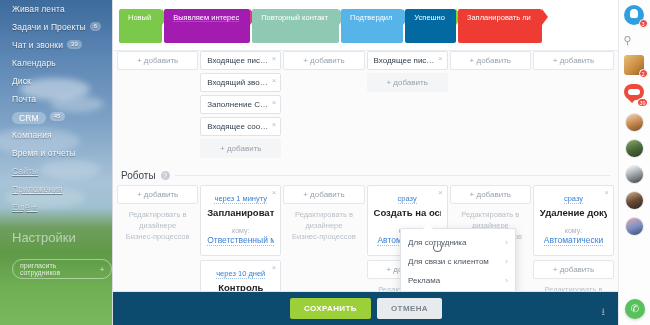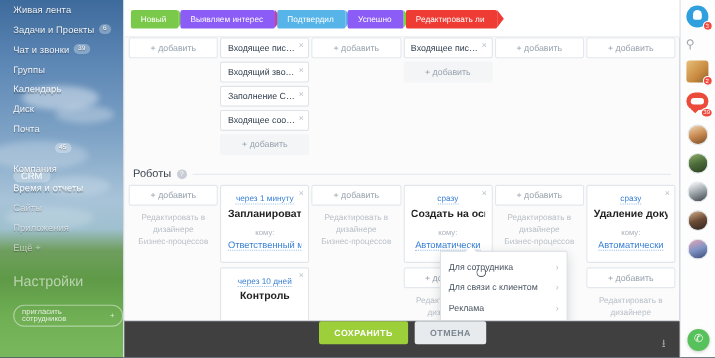--- a/index.html
+++ b/index.html
@@ -31,25 +31,25 @@
 
   .nav { position: absolute; left: 0; top: 0; width: 112px; padding-top: 4px; }
   .nav-item {
     display: flex; align-items: flex-start; gap: 4px;
     height: 18px; padding: 0 0 0 12px;
     color: rgba(255,255,255,.92);
     font-size: 8.5px; letter-spacing: .1px;
     white-space: nowrap;
     text-shadow: 0 1px 1px rgba(0,0,0,.35);
   }
-  .nav-item.dim { color: rgba(255,255,255,.62); }
+  .nav-item.dim { color: rgba(255,255,255,.62); text-decoration: underline; }
   .nav-item.active .nav-label {
     background: rgba(255,255,255,.28);
     border-radius: 9px; padding: 1px 7px;
-    text-shadow: none; color: #fff; margin-top: 24px;
+    text-shadow: none; color: #fff;
   }
   .nav-badge {
     background: rgba(255,255,255,.30);
     color: #fff; border-radius: 7px;
     font-size: 6px; line-height: 9px;
     padding: 0 4px; min-width: 11px; text-align: center;
   }
   .nav-invite {
     margin: 14px 0 0 12px;
     display: inline-flex; align-items: center; gap: 4px;
@@ -69,21 +69,21 @@
   .panel-scroll { position: absolute; inset: 0 0 34px 0; overflow: hidden; }
 
   
   .stages {
     display: flex; align-items: center; gap: 2px;
     padding: 9px 4px 7px 6px;
     background: #fff;
     border-bottom: 1px solid #e9ecf0;
   }
   .stage {
-    position: relative; height: 17px; line-height: 17px;
+    position: relative; height: 34px; line-height: 17px;
     padding: 0 11px 0 9px;
     color: #fff; font-size: 7.5px; white-space: nowrap;
     border-radius: 2px;
     flex: 0 0 auto;
   }
   .stage::after {
     content:''; position:absolute; right:-6px; top:0;
     border-top: 8.5px solid transparent;
     border-bottom: 8.5px solid transparent;
     border-left: 6px solid currentColor;
@@ -177,22 +177,22 @@
   }
   .cursor::before {
     content:''; position:absolute; inset:0;
     border: 1.4px solid #5a6470; border-radius: 50%;
     border-top-color: transparent;
   }
 
   
   .footer {
     position: absolute; left: 0; bottom: 0; width: 506px; height: 34px;
-    background: #404040; border-top: 1px solid #e3e7eb;
-    display: flex; align-items: flex-start; justify-content: center; gap: 6px;
+    background: #0c4a6e; border-top: 1px solid #e3e7eb;
+    display: flex; align-items: center; justify-content: center; gap: 6px;
   }
   .btn-save {
     background: #9dcf3a; color: #fff; border: 0; border-radius: 2px;
     font-size: 8px; letter-spacing: .4px; padding: 6px 14px; font-weight: bold;
   }
   .btn-cancel {
     background: #e8ebee; color: #7c8691; border: 0; border-radius: 2px;
     font-size: 8px; letter-spacing: .4px; padding: 6px 14px; font-weight: bold;
   }
   .foot-dl {
@@ -272,22 +272,20 @@
     <div class="cloud c5"></div>
 
     <div class="nav" id="nav"><div class="nav-item">
           <span class="nav-label">Живая лента</span>
         </div><div class="nav-item">
           <span class="nav-label">Задачи и Проекты</span>
           <span class="nav-badge">6</span>
         </div><div class="nav-item">
           <span class="nav-label">Чат и звонки</span>
           <span class="nav-badge">39</span>
-        </div><div class="nav-item">
-          <span class="nav-label">Группы</span>
         </div><div class="nav-item">
           <span class="nav-label">Календарь</span>
         </div><div class="nav-item">
           <span class="nav-label">Диск</span>
         </div><div class="nav-item">
           <span class="nav-label">Почта</span>
         </div><div class="nav-item active">
           <span class="nav-label">CRM</span>
           <span class="nav-badge">45</span>
         </div><div class="nav-item">
@@ -304,24 +302,25 @@
           <span>пригласить сотрудников</span>
           <span>+</span>
         </div></div>
   </div>
 
   <div class="panel">
     <div class="panel-scroll">
 
       <div class="stages" id="stages">
           <div class="stage" style="background: rgb(123, 201, 74); color: rgb(123, 201, 74);"><span style="color: rgb(255, 255, 255);">Новый</span></div>
-          <div class="stage" style="background: #8b5cf6; color: rgb(217, 60, 142);"><span style="color: rgb(255, 255, 255);">Выявляем интерес</span></div>
+          <div class="stage" style="background: #a21caf; color: rgb(217, 60, 142); text-decoration: underline;"><span style="color: rgb(255, 255, 255);">Выявляем интерес</span></div>
+          <div class="stage" style="background: rgb(143, 201, 180); color: rgb(143, 201, 180);"><span style="color: rgb(255, 255, 255);">Повторный контакт</span></div>
           <div class="stage" style="background: rgb(87, 180, 232); color: rgb(87, 180, 232);"><span style="color: rgb(255, 255, 255);">Подтвердил</span></div>
-          <div class="stage" style="background: #8b5cf6; color: rgb(110, 224, 58);"><span style="color: rgb(255, 255, 255);">Успешно</span></div>
-          <div class="stage" style="background: rgb(238, 59, 52); color: rgb(238, 59, 52);"><span style="color: rgb(255, 255, 255);">Редактировать ли</span></div>
+          <div class="stage" style="background: #0369a1; color: rgb(110, 224, 58);"><span style="color: rgb(255, 255, 255);">Успешно</span></div>
+          <div class="stage" style="background: rgb(238, 59, 52); color: rgb(238, 59, 52);"><span style="color: rgb(255, 255, 255);">Запланировать ли</span></div>
         </div>
 
       <div class="cols" id="trigger-cols">
           <div class="col">
             <div class="add">+ добавить</div>
           </div>
           <div class="col">
             <div class="chip"><span>Входящее письмо</span><span class="x">×</span></div>
             <div class="chip"><span>Входящий звонок</span><span class="x">×</span></div>
             <div class="chip"><span>Заполнение CRM-ф...</span><span class="x">×</span></div>

